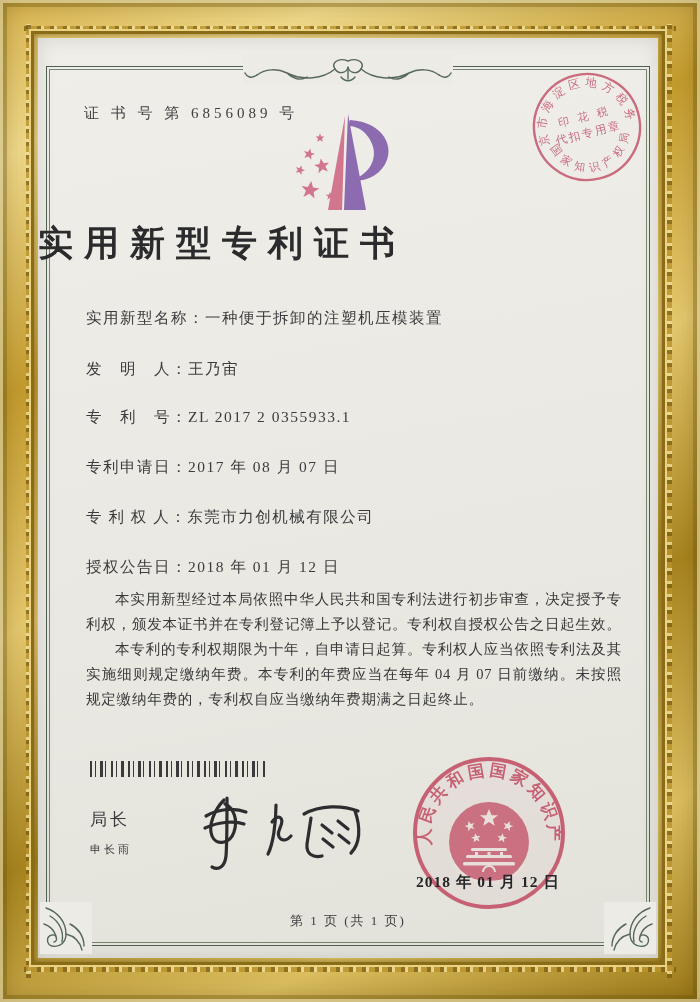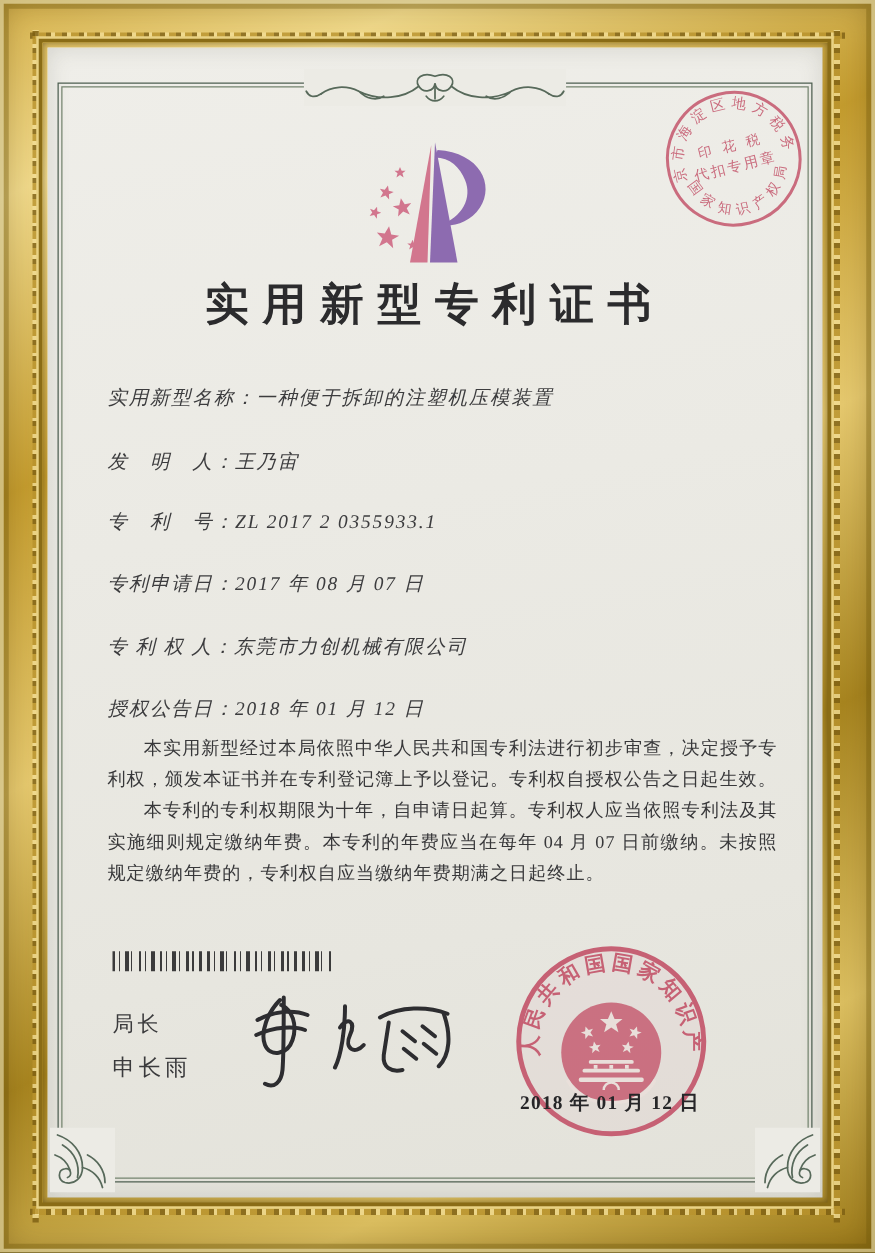--- a/index.html
+++ b/index.html
@@ -27,33 +27,33 @@
   }
   
   .gborder{position:absolute;left:8px;right:8px;top:28px;bottom:12px;border:1.6px solid #4e5f51;}
   .gborder::after{content:"";position:absolute;inset:2px;border:1px solid #74846f;}
   .ornament{position:absolute;color:#57695a;}
   .ornament svg{display:block;}
   
   .cert-number{position:absolute;left:46px;top:66px;font-size:15px;letter-spacing:4px;color:#3f3f41;}
   .logo{position:absolute;left:238px;top:70px;width:144px;height:110px;}
   .tax-stamp{position:absolute;left:486px;top:26px;width:126px;height:126px;transform:rotate(-14deg);opacity:.85;}
-  .title{position:absolute;left:0;right:0;top:182px;text-align:center;font-size:35px;font-weight:bold;letter-spacing:11px;color:#2b2b2d;}
-  .field{position:absolute;left:48px;font-size:15.5px;color:#3c3c3e;letter-spacing:1.5px;white-space:nowrap;font-style:italic;}
+  .title{position:absolute;left:0;right:0;top:182px;font-size:35px;font-weight:bold;letter-spacing:11px;color:#2b2b2d;}
+  .field{position:absolute;left:48px;font-size:15.5px;color:#3c3c3e;letter-spacing:1.5px;white-space:nowrap;}
   .field .lab{color:#3c3c3e;}
   .f0{top:270px;} .f1{top:321px;} .f2{top:369px;} .f3{top:419px;} .f4{top:469px;} .f5{top:519px;}
   .paras{position:absolute;left:48px;width:536px;top:549px;font-size:14.5px;line-height:25px;letter-spacing:.8px;color:#38383a;text-align:justify;}
   .paras p{margin:0;text-indent:2em;}
   .barcode{
     position:absolute;left:52px;top:723px;width:178px;height:16px;
     background:repeating-linear-gradient(90deg,#1d1d1f 0 2px,transparent 2px 5px,#1d1d1f 5px 6px,transparent 6px 10px,#1d1d1f 10px 13px,transparent 13px 15px,#1d1d1f 15px 16px,transparent 16px 21px,#1d1d1f 21px 23px,transparent 23px 26px,#1d1d1f 26px 27px,transparent 27px 31px,#1d1d1f 31px 34px,transparent 34px 38px);
     opacity:.85;
   }
   .officer-title{position:absolute;left:52px;top:770px;font-size:17px;letter-spacing:3px;color:#3a3a3c;}
-  .officer-name{position:absolute;left:52px;top:804px;font-size:18px;letter-spacing:3px;color:#3a3a3c;}
+  .officer-name{position:absolute;left:52px;top:804px;font-size:11px;letter-spacing:3px;color:#3a3a3c;}
   .signature{position:absolute;left:150px;top:752px;width:190px;height:90px;}
   .seal{position:absolute;left:364px;top:708px;width:174px;height:174px;opacity:.92;}
   .seal-date{position:absolute;left:378px;top:834px;width:180px;font-size:15.5px;font-weight:bold;letter-spacing:1px;color:#262628;white-space:nowrap;}
   .footer{position:absolute;left:0;right:0;top:874px;text-align:center;font-size:13px;letter-spacing:2px;color:#3c3c3e;}
 </style>
 </head>
 <body>
 
 <div class="frame">
   <div class="bead h t"></div>
@@ -95,20 +95,21 @@
     <svg width="52" height="52" viewBox="0 0 52 52">
       <rect x="0" y="0" width="52" height="52" fill="#ecebe5"></rect>
       <g stroke="#57695a" stroke-width="1.4" fill="none" stroke-linecap="round" transform="scale(-1,1) translate(-52,0)">
         <path d="M6,6 C18,10 26,20 26,32 C26,40 20,46 12,44 C6,42 6,34 12,33 C17,32 18,39 14,40"></path>
         <path d="M10,14 C20,20 24,30 22,40 M30,22 C38,26 44,34 44,44 M26,32 C34,34 40,40 42,48"></path>
         <path d="M4,22 C10,24 14,28 16,34"></path>
       </g>
     </svg>
   </div>
 
+  <div class="cert-number">证 书 号 第 6856089 号</div>
 
   <div class="logo">
     <svg width="144" height="110" viewBox="0 0 144 110">
       <defs>
         <polygon id="star" points="0,-6 1.76,-1.85 6,-1.85 2.6,0.9 3.8,5.2 0,2.6 -3.8,5.2 -2.6,0.9 -6,-1.85 -1.76,-1.85"></polygon>
       </defs>
 
       <path d="M74,12 C108,14 120,40 108,58 C100,70 86,74 76,72 C94,66 102,50 96,36 C92,26 84,18 72,18 Z" fill="#8d6bb0"></path>
 
       <polygon points="72,6 68,102 90,102" fill="#8d6bb0"></polygon>
@@ -207,14 +208,15 @@
             <rect x="98" y="106" width="3" height="3"></rect>
           <path d="M80,126 a7,7 0 0 1 14,0 l-2,0 a5,5 0 0 0 -10,0 z"></path>
         </g>
         <path d="M52,118 C58,130 70,136 87,136 C104,136 116,130 122,118" fill="none" stroke="#eadfda" stroke-width="2.5"></path>
       </g>
     </svg>
   </div>
 
   <div class="seal-date">2018 年 01 月 12 日</div>
 
+  <div class="footer">第 1 页 (共 1 页)</div>
 
 </div>
 
 </body></html>

